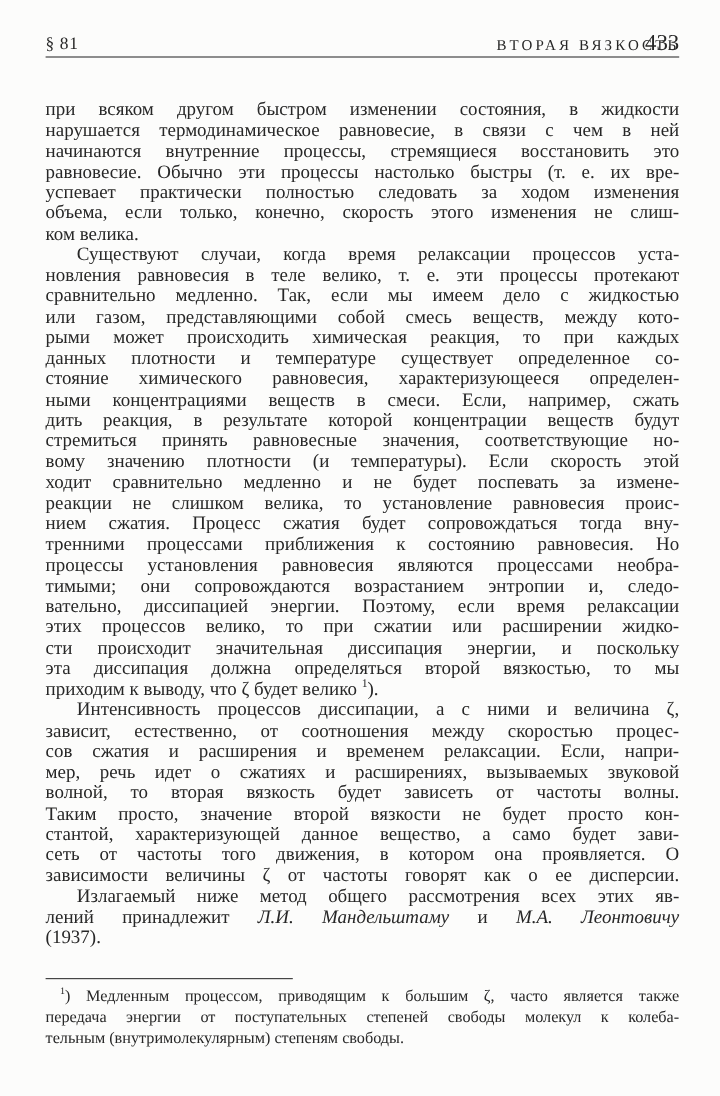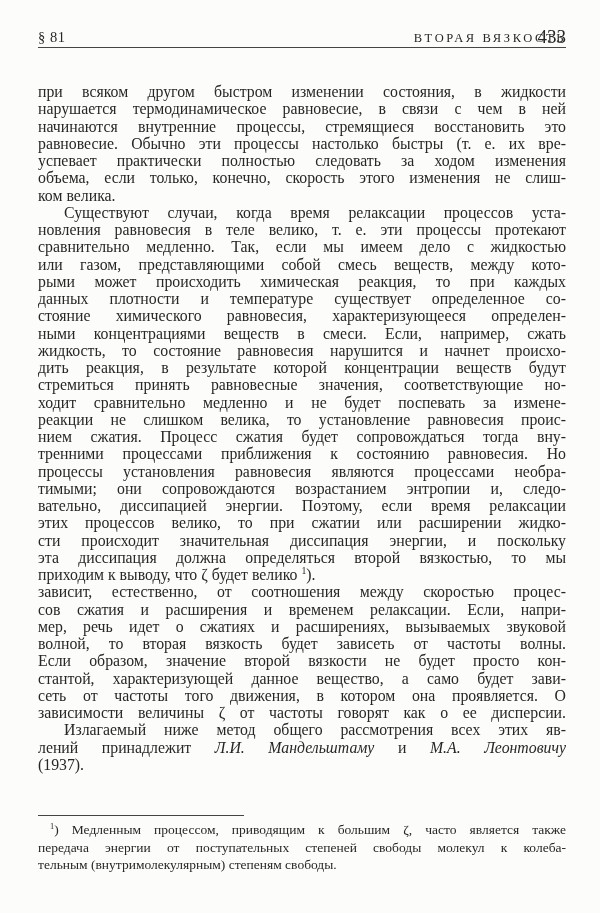--- a/index.html
+++ b/index.html
@@ -77,39 +77,40 @@
       <div class="line">объема, если только, конечно, скорость этого изменения не слиш-</div>
       <div class="line last">ком велика.</div>
       <div class="line indent">Существуют случаи, когда время релаксации процессов уста-</div>
       <div class="line">новления равновесия в теле велико, т. е. эти процессы протекают</div>
       <div class="line">сравнительно медленно. Так, если мы имеем дело с жидкостью</div>
       <div class="line">или газом, представляющими собой смесь веществ, между кото-</div>
       <div class="line">рыми может происходить химическая реакция, то при каждых</div>
       <div class="line">данных плотности и температуре существует определенное со-</div>
       <div class="line">стояние химического равновесия, характеризующееся определен-</div>
       <div class="line">ными концентрациями веществ в смеси. Если, например, сжать</div>
-      <div class="line">жидкость, то состояние равновесия нарушится и начнет происхо-</div>
       <div class="line">дить реакция, в результате которой концентрации веществ будут</div>
       <div class="line">стремиться принять равновесные значения, соответствующие но-</div>
+      <div class="line">вому значению плотности (и температуры). Если скорость этой</div>
       <div class="line">ходит сравнительно медленно и не будет поспевать за измене-</div>
       <div class="line">реакции не слишком велика, то установление равновесия проис-</div>
       <div class="line">нием сжатия. Процесс сжатия будет сопровождаться тогда вну-</div>
       <div class="line">тренними процессами приближения к состоянию равновесия. Но</div>
       <div class="line">процессы установления равновесия являются процессами необра-</div>
       <div class="line">тимыми; они сопровождаются возрастанием энтропии и, следо-</div>
       <div class="line">вательно, диссипацией энергии. Поэтому, если время релаксации</div>
       <div class="line">этих процессов велико, то при сжатии или расширении жидко-</div>
       <div class="line">сти происходит значительная диссипация энергии, и поскольку</div>
       <div class="line">эта диссипация должна определяться второй вязкостью, то мы</div>
       <div class="line last">приходим к выводу, что ζ будет велико <sup>1</sup>).</div>
+      <div class="line indent">Интенсивность процессов диссипации, а с ними и величина ζ,</div>
       <div class="line">зависит, естественно, от соотношения между скоростью процес-</div>
       <div class="line">сов сжатия и расширения и временем релаксации. Если, напри-</div>
       <div class="line">мер, речь идет о сжатиях и расширениях, вызываемых звуковой</div>
       <div class="line">волной, то вторая вязкость будет зависеть от частоты волны.</div>
-      <div class="line">Если образом, значение второй вязкости не будет просто кон-</div>
+      <div class="line">Таким просто, значение второй вязкости не будет просто кон-</div>
       <div class="line">стантой, характеризующей данное вещество, а само будет зави-</div>
       <div class="line">сеть от частоты того движения, в котором она проявляется. О</div>
       <div class="line">зависимости величины ζ от частоты говорят как о ее дисперсии.</div>
       <div class="line indent">Излагаемый ниже метод общего рассмотрения всех этих яв-</div>
       <div class="line">лений принадлежит <i>Л.И. Мандельштаму</i> и <i>М.А. Леонтовичу</i></div>
       <div class="line last">(1937).</div>
     </main>
 
   <div class="foot-rule"></div>
 

